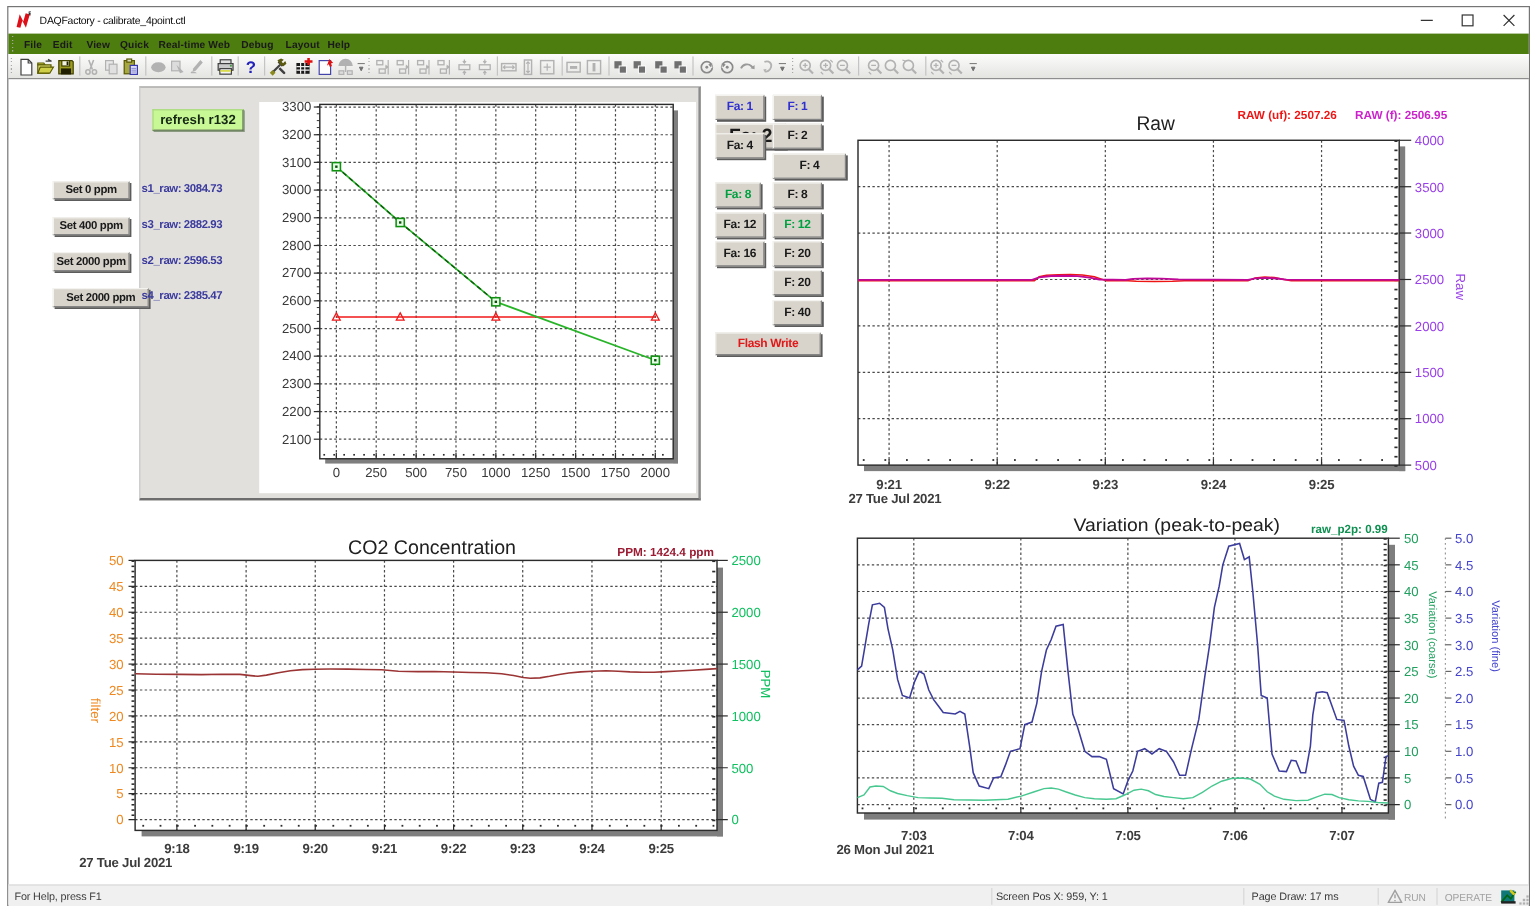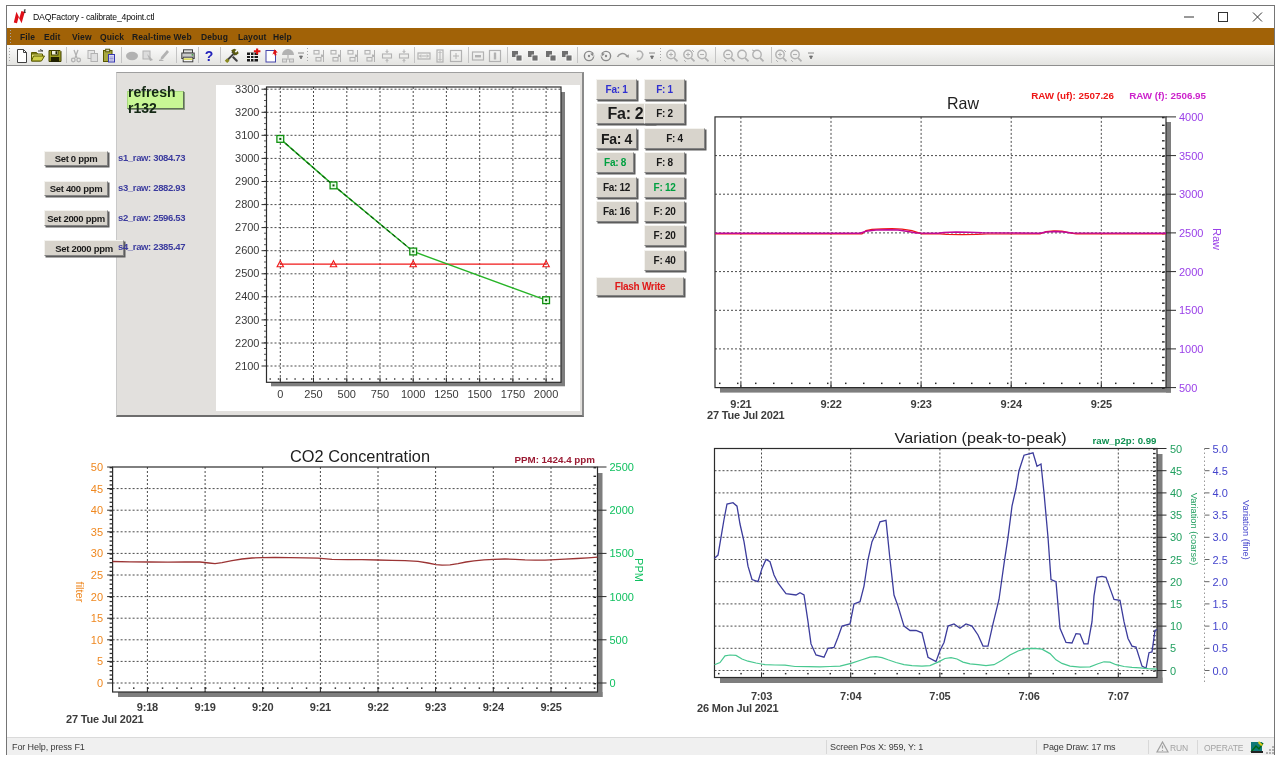--- a/index.html
+++ b/index.html
@@ -24,21 +24,21 @@
  <path d="M0.8 13.6 L3.4 2.8 L6.4 9 L8.4 2 L11.8 3 L8.6 14.2 L5.6 8.2 L4 14.2 Z" fill="#de0f18"></path>
  <path d="M9.6 1h3v1.1h-2v0.9h1.7v1h-1.7v1h2v1.1h-3z" fill="#111" transform="scale(0.62) translate(8,0)"></path>
 </svg>
 <div class="abs" style="left:33px;top:12px;font-size:8.7px;letter-spacing:-0.2px;color:#0a0a0a">DAQFactory - calibrate_4point.ctl</div>
 <svg class="abs" style="left:1180px;top:10px" width="88" height="14" viewBox="0 0 88 14">
  <line x1="4" y1="7" x2="14" y2="7" stroke="#333" stroke-width="1"></line>
  <rect x="38.5" y="2.5" width="9" height="9" fill="none" stroke="#333" stroke-width="1"></rect>
  <path d="M73 2.5l9 9M82 2.5l-9 9" stroke="#333" stroke-width="1"></path>
 </svg>
 
-<div class="abs" style="left:7px;top:28px;width:1267px;height:17px;background:#a16207;font-size:8.5px;font-weight:bold;letter-spacing:0.1px;color:#1a1a1a">
+<div class="abs" style="left:7px;top:28px;width:1267px;height:17px;background:#4d7c0f;font-size:8.5px;font-weight:bold;letter-spacing:0.1px;color:#1a1a1a">
  <div class="tgrip" style="left:3px;top:2px;height:13px"></div>
     <span style="position:absolute;left:13px;top:4px">File</span>
     <span style="position:absolute;left:37px;top:4px">Edit</span>
     <span style="position:absolute;left:65px;top:4px">View</span>
     <span style="position:absolute;left:93px;top:4px">Quick</span>
     <span style="position:absolute;left:125px;top:4px">Real-time Web</span>
     <span style="position:absolute;left:194px;top:4px">Debug</span>
     <span style="position:absolute;left:231px;top:4px">Layout</span>
     <span style="position:absolute;left:266px;top:4px">Help</span>
 </div>
@@ -266,21 +266,21 @@
     <svg class="tbi" style="left:796px" width="16" height="16" viewBox="0 0 16 16">
       <path d="M5 5h6M6.5 8l1.5 3 1.5-3z" fill="#6f6f6f" stroke="#6f6f6f" stroke-width="0.8"></path>
     </svg>
     <div class="tsep" style="left:708px"></div>
     <div class="tsep" style="left:764px"></div>
   </div>
 
 <div class="abs" style="left:116px;top:72px;width:468px;height:345px;background:#e2e0dd;border-top:1px solid #9f9f9f;border-left:1px solid #c9c9c9;border-right:2px solid #8a8a8a;border-bottom:2px solid #6d6d6d"></div>
 <div class="abs" style="left:216px;top:85px;width:364px;height:326px;background:#fff"></div>
 
-<div class="abs" style="left:127px;top:91px;width:57px;height:18px;background:#c8f795;border:1px solid #a8d87f;border-right:1.5px solid #5f6f57;border-bottom:1.5px solid #5f6f57;box-shadow:1px 1px 0 #8a9a80;font-size:14px;font-weight:bold;color:#142814;display:flex;align-items:center;justify-content:center">refresh r132</div>
+<div class="abs" style="left:127px;top:91px;width:76px;height:18px;background:#c8f795;border:1px solid #a8d87f;border-right:1.5px solid #5f6f57;border-bottom:1.5px solid #5f6f57;box-shadow:1px 1px 0 #8a9a80;font-size:11px;font-weight:bold;color:#142814;display:flex;align-items:center;justify-content:center">refresh r132</div>
 
 <svg class="abs" style="left:0;top:0" width="1282" height="766" viewBox="0 0 1282 766">
     <line x1="266.5" y1="89.2" x2="561.0" y2="89.2" class="gd"></line>
     <line x1="266.5" y1="112.3" x2="561.0" y2="112.3" class="gd"></line>
     <line x1="266.5" y1="135.3" x2="561.0" y2="135.3" class="gd"></line>
     <line x1="266.5" y1="158.4" x2="561.0" y2="158.4" class="gd"></line>
     <line x1="266.5" y1="181.5" x2="561.0" y2="181.5" class="gd"></line>
     <line x1="266.5" y1="204.6" x2="561.0" y2="204.6" class="gd"></line>
     <line x1="266.5" y1="227.6" x2="561.0" y2="227.6" class="gd"></line>
     <line x1="266.5" y1="250.7" x2="561.0" y2="250.7" class="gd"></line>
@@ -893,21 +893,21 @@
 <div class="b3d" style="left:44px;top:151px;width:64px;height:15px;font-size:9.5px;color:#1a1a1a">Set 0 ppm</div>
 <div class="b3d" style="left:44px;top:181px;width:64px;height:15px;font-size:9.5px;color:#1a1a1a">Set 400 ppm</div>
 <div class="b3d" style="left:44px;top:210px;width:64px;height:16px;font-size:9.5px;color:#1a1a1a">Set 2000 ppm</div>
 <div class="b3d" style="left:44px;top:240px;width:80px;height:16px;font-size:9.5px;color:#1a1a1a">Set 2000 ppm</div>
 <div class="sraw" style="left:118px;top:152px">s1_raw: 3084.73</div>
 <div class="sraw" style="left:118px;top:182px">s3_raw: 2882.93</div>
 <div class="sraw" style="left:118px;top:212px">s2_raw: 2596.53</div>
 <div class="sraw" style="left:118px;top:241px">s4_raw: 2385.47</div>
 <div class="b3d" style="left:596px;top:79px;width:41px;height:21px;font-size:10px;color:#3030d0">Fa: 1</div>
 <div class="b3d" style="left:596px;top:103px;width:59px;height:21px;font-size:16px;color:#1a1a1a">Fa: 2</div>
-<div class="b3d" style="left:596px;top:128px;width:41px;height:21px;font-size:14px;color:#1a1a1a">Fa: 4</div>
+<div class="b3d" style="left:596px;top:111px;width:41px;height:21px;font-size:10px;color:#1a1a1a">Fa: 4</div>
 <div class="b3d" style="left:596px;top:152px;width:38px;height:21px;font-size:10px;color:#00a040">Fa: 8</div>
 <div class="b3d" style="left:596px;top:177px;width:41px;height:21px;font-size:10px;color:#1a1a1a">Fa: 12</div>
 <div class="b3d" style="left:596px;top:201px;width:41px;height:21px;font-size:10px;color:#1a1a1a">Fa: 16</div>
 <div class="b3d" style="left:644px;top:79px;width:41px;height:21px;font-size:10px;color:#3030d0">F: 1</div>
 <div class="b3d" style="left:644px;top:103px;width:41px;height:21px;font-size:10px;color:#1a1a1a">F: 2</div>
 <div class="b3d" style="left:644px;top:128px;width:61px;height:21px;font-size:10px;color:#1a1a1a">F: 4</div>
 <div class="b3d" style="left:644px;top:152px;width:41px;height:21px;font-size:10px;color:#1a1a1a">F: 8</div>
 <div class="b3d" style="left:644px;top:177px;width:41px;height:21px;font-size:10px;color:#00a040">F: 12</div>
 <div class="b3d" style="left:644px;top:201px;width:41px;height:21px;font-size:10px;color:#1a1a1a">F: 20</div>
 <div class="b3d" style="left:644px;top:225px;width:41px;height:21px;font-size:10px;color:#1a1a1a">F: 20</div>

